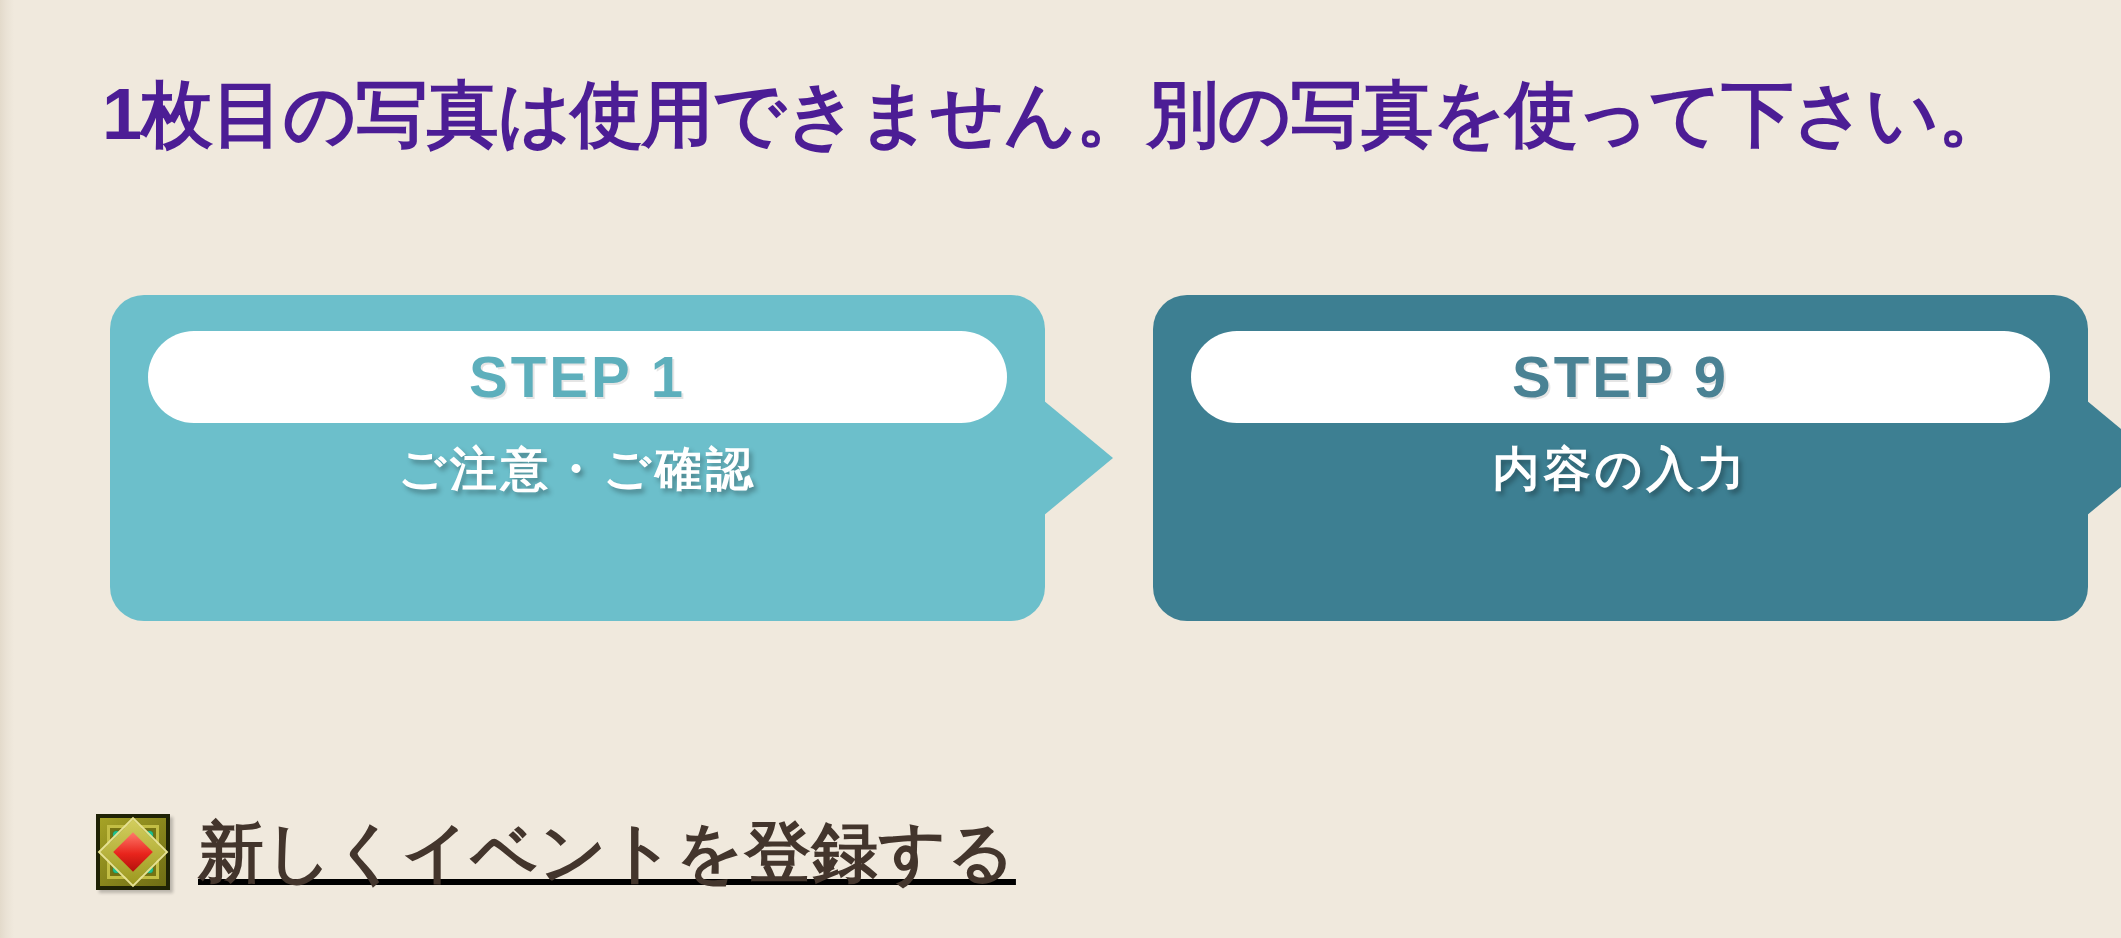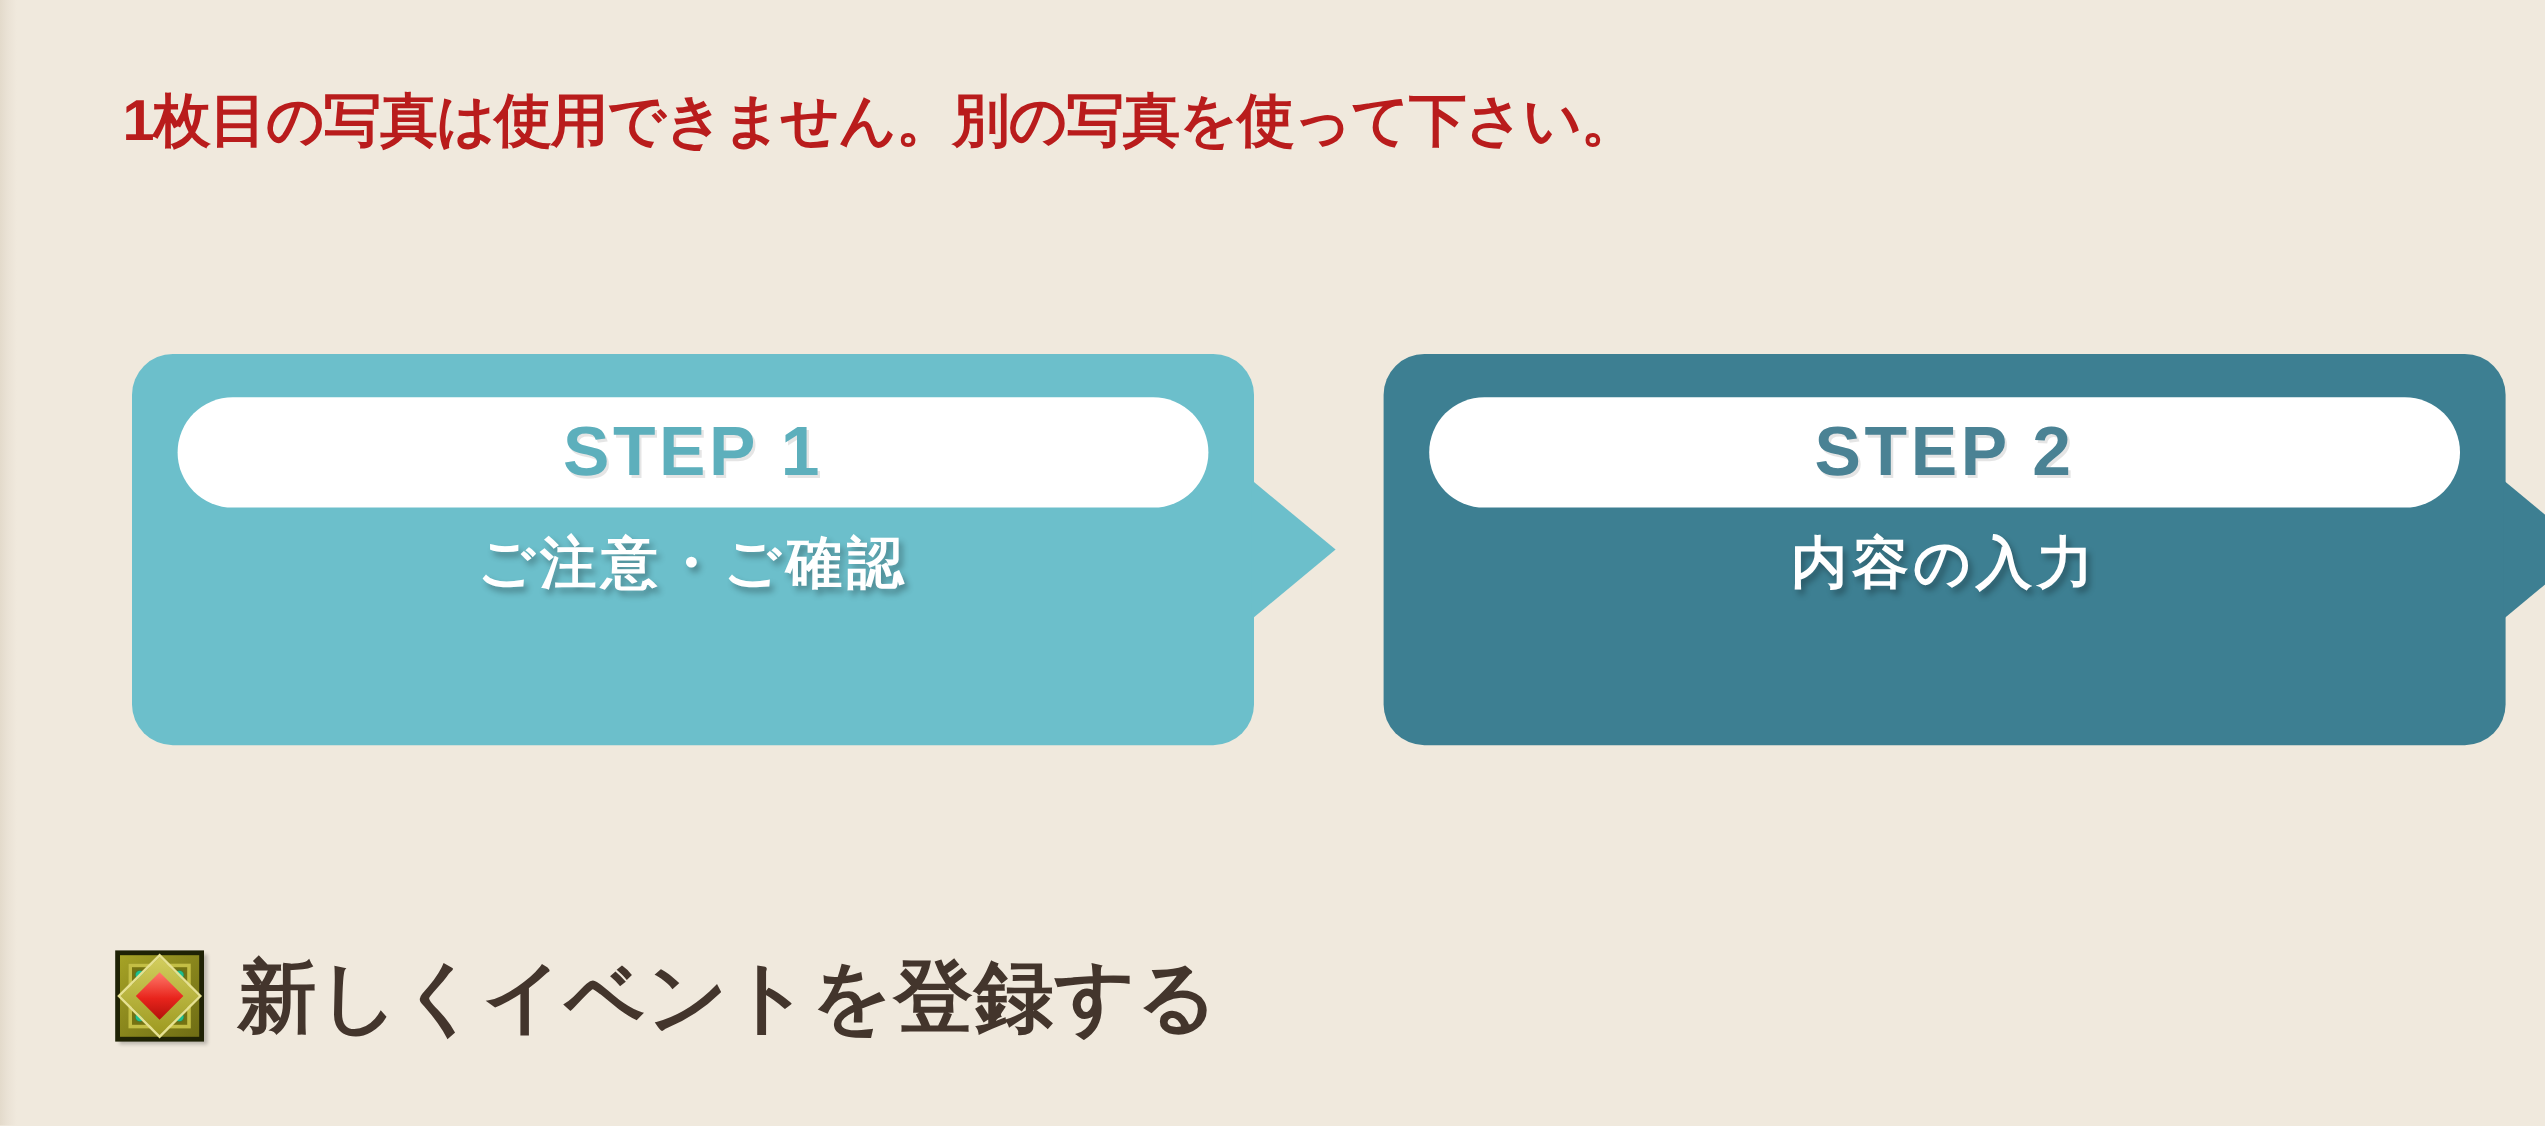--- a/index.html
+++ b/index.html
@@ -27,24 +27,24 @@
   .page {
     position: absolute;
     inset: 0;
   }
 
   
   .alert-message {
     position: absolute;
     left: 102px;
     top: 78px;
-    font-size: 48px;
+    font-size: 72px;
     line-height: 1.0;
     font-weight: 700;
-    color: #b91c1c;
+    color: #4c1d95;
     letter-spacing: -1px;
     white-space: nowrap;
     text-align: right;
   }
 
   
   .step-flow {
     position: absolute;
     left: 0;
     top: 295px;
@@ -115,24 +115,25 @@
     line-height: 1;
     color: #FFFFFF;
     letter-spacing: 4px;
     text-shadow: 3px 4px 5px rgba(0,0,0,0.30);
   }
 
   
   .register-row {
     position: absolute;
     left: 96px;
-    top: 792px;
+    top: 814px;
     display: flex;
     align-items: center;
     gap: 28px;
+    text-decoration: underline;
   }
 
   .gem-icon {
     width: 74px;
     height: 76px;
     position: relative;
     flex: 0 0 auto;
     background: #1F2205;
     box-shadow: 3px 3px 3px rgba(0,0,0,0.22);
   }
@@ -203,21 +204,21 @@
     <div class="step-chip step-chip--1">
       <div class="step-pill">
         <span class="step-pill-label">STEP 1</span>
       </div>
       <div class="step-caption">ご注意・ご確認</div>
       <span class="step-arrow"></span>
     </div>
 
     <div class="step-chip step-chip--2">
       <div class="step-pill">
-        <span class="step-pill-label">STEP 2</span>
+        <span class="step-pill-label">STEP 9</span>
       </div>
       <div class="step-caption">内容の入力</div>
       <span class="step-arrow"></span>
     </div>
 
   </div>
 
   <div class="register-row">
     <span class="gem-icon">
       <span class="gem-frame-outer"></span>

